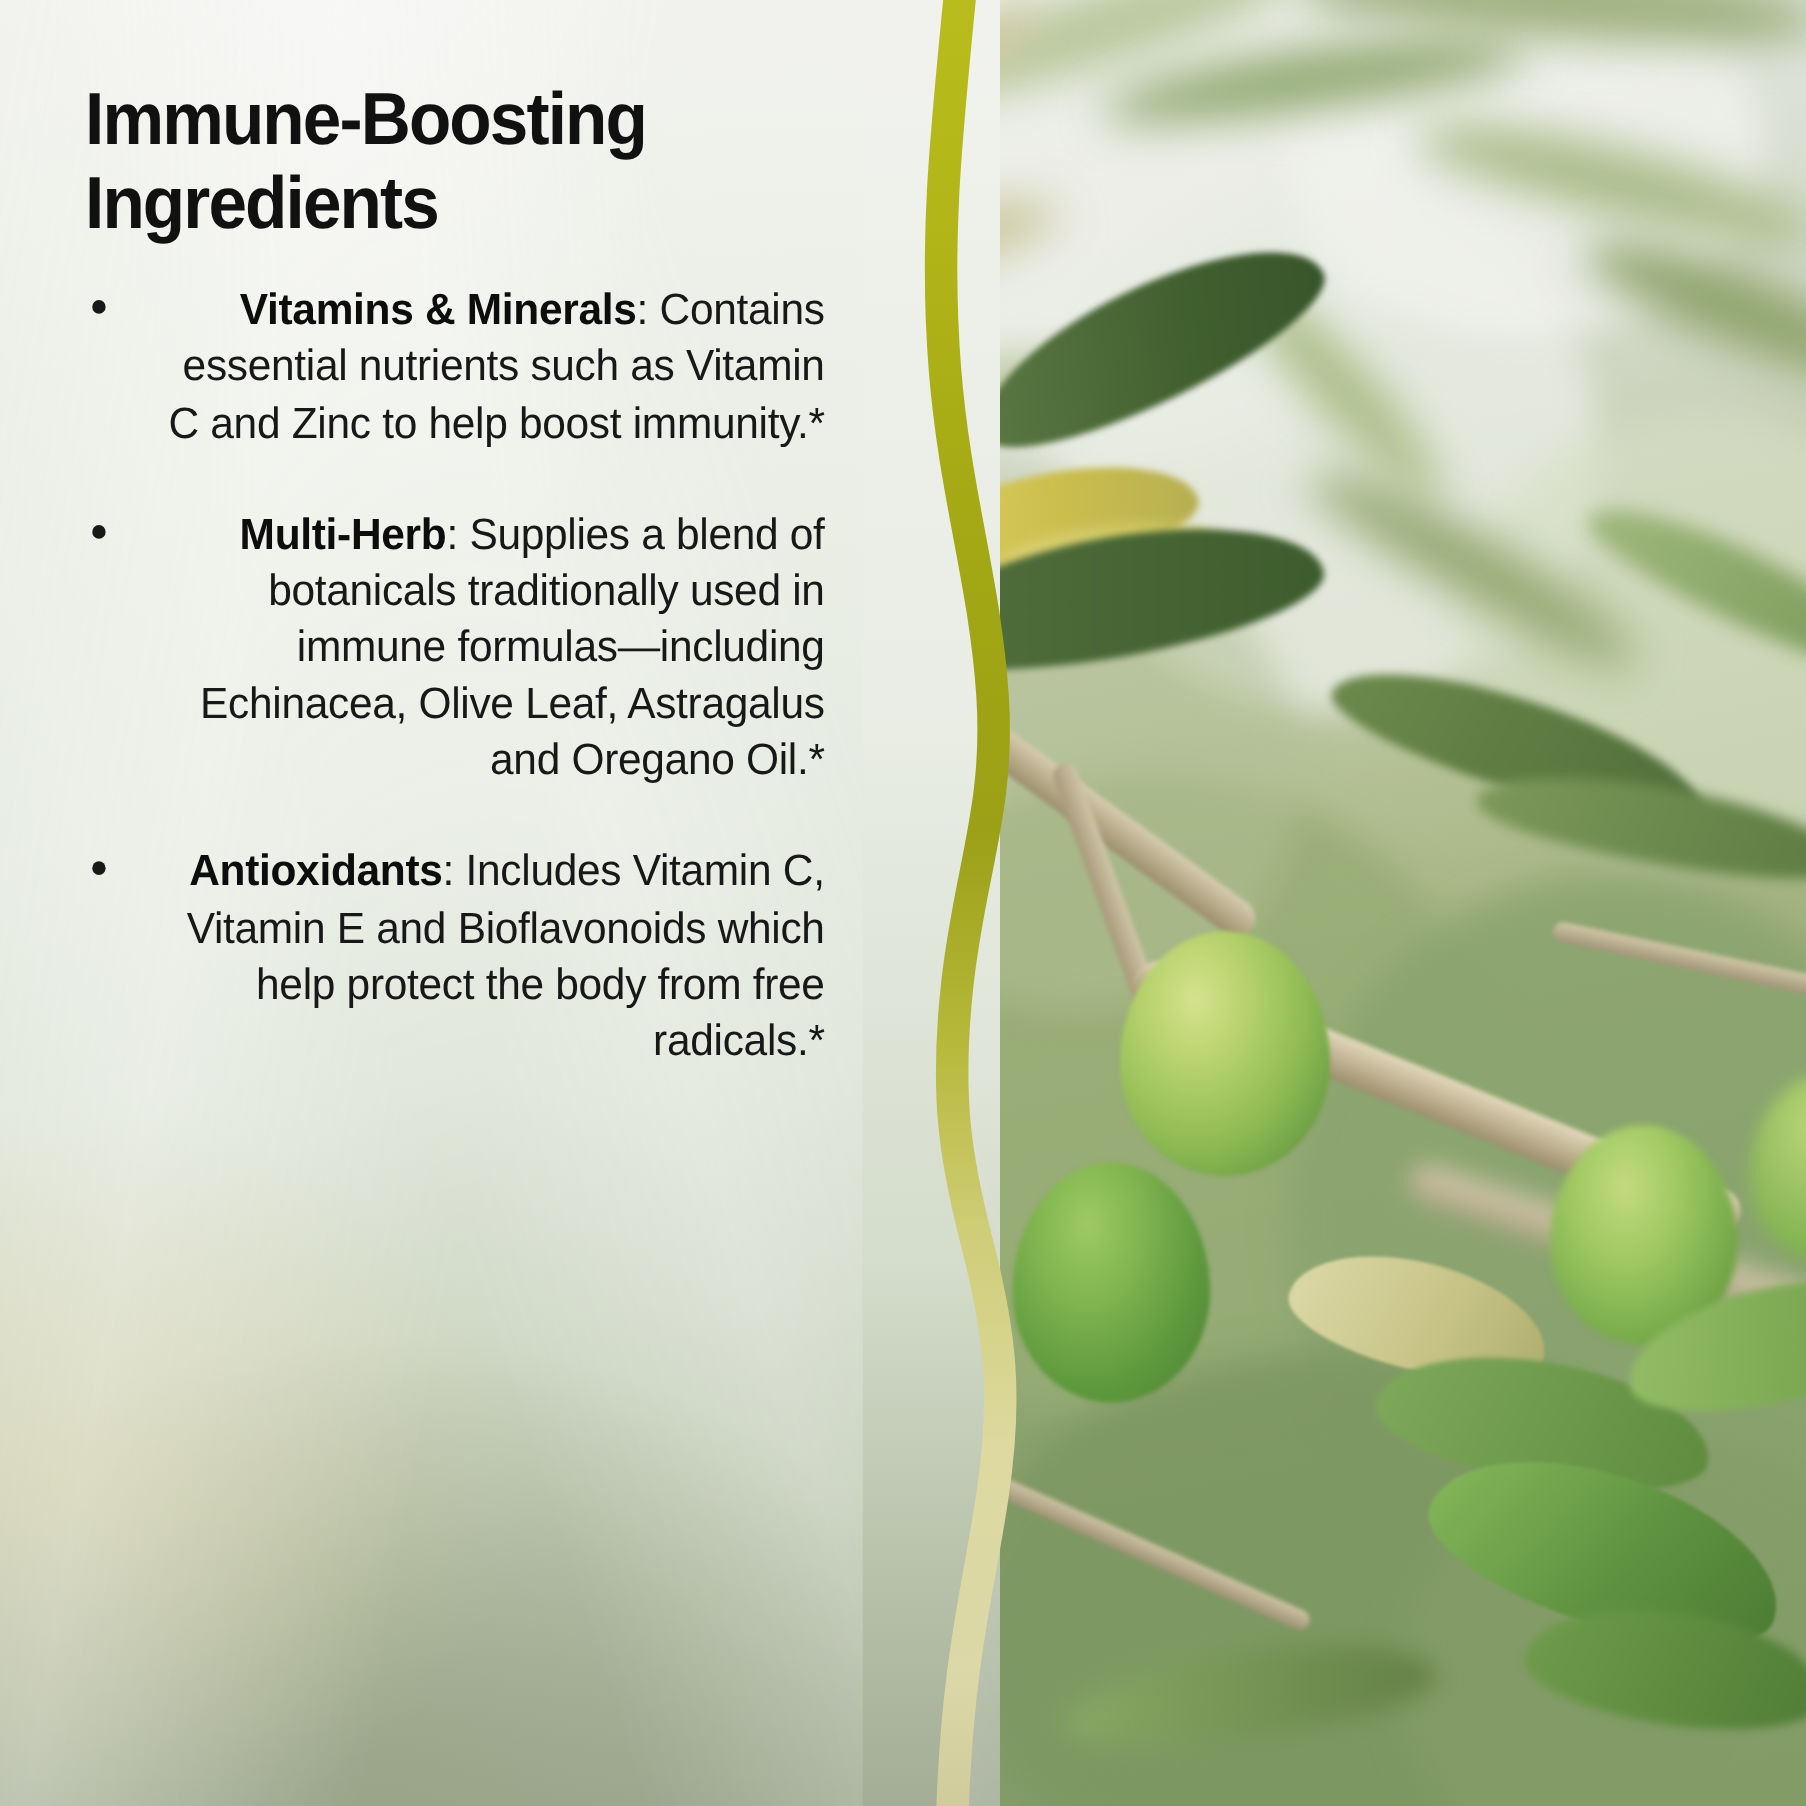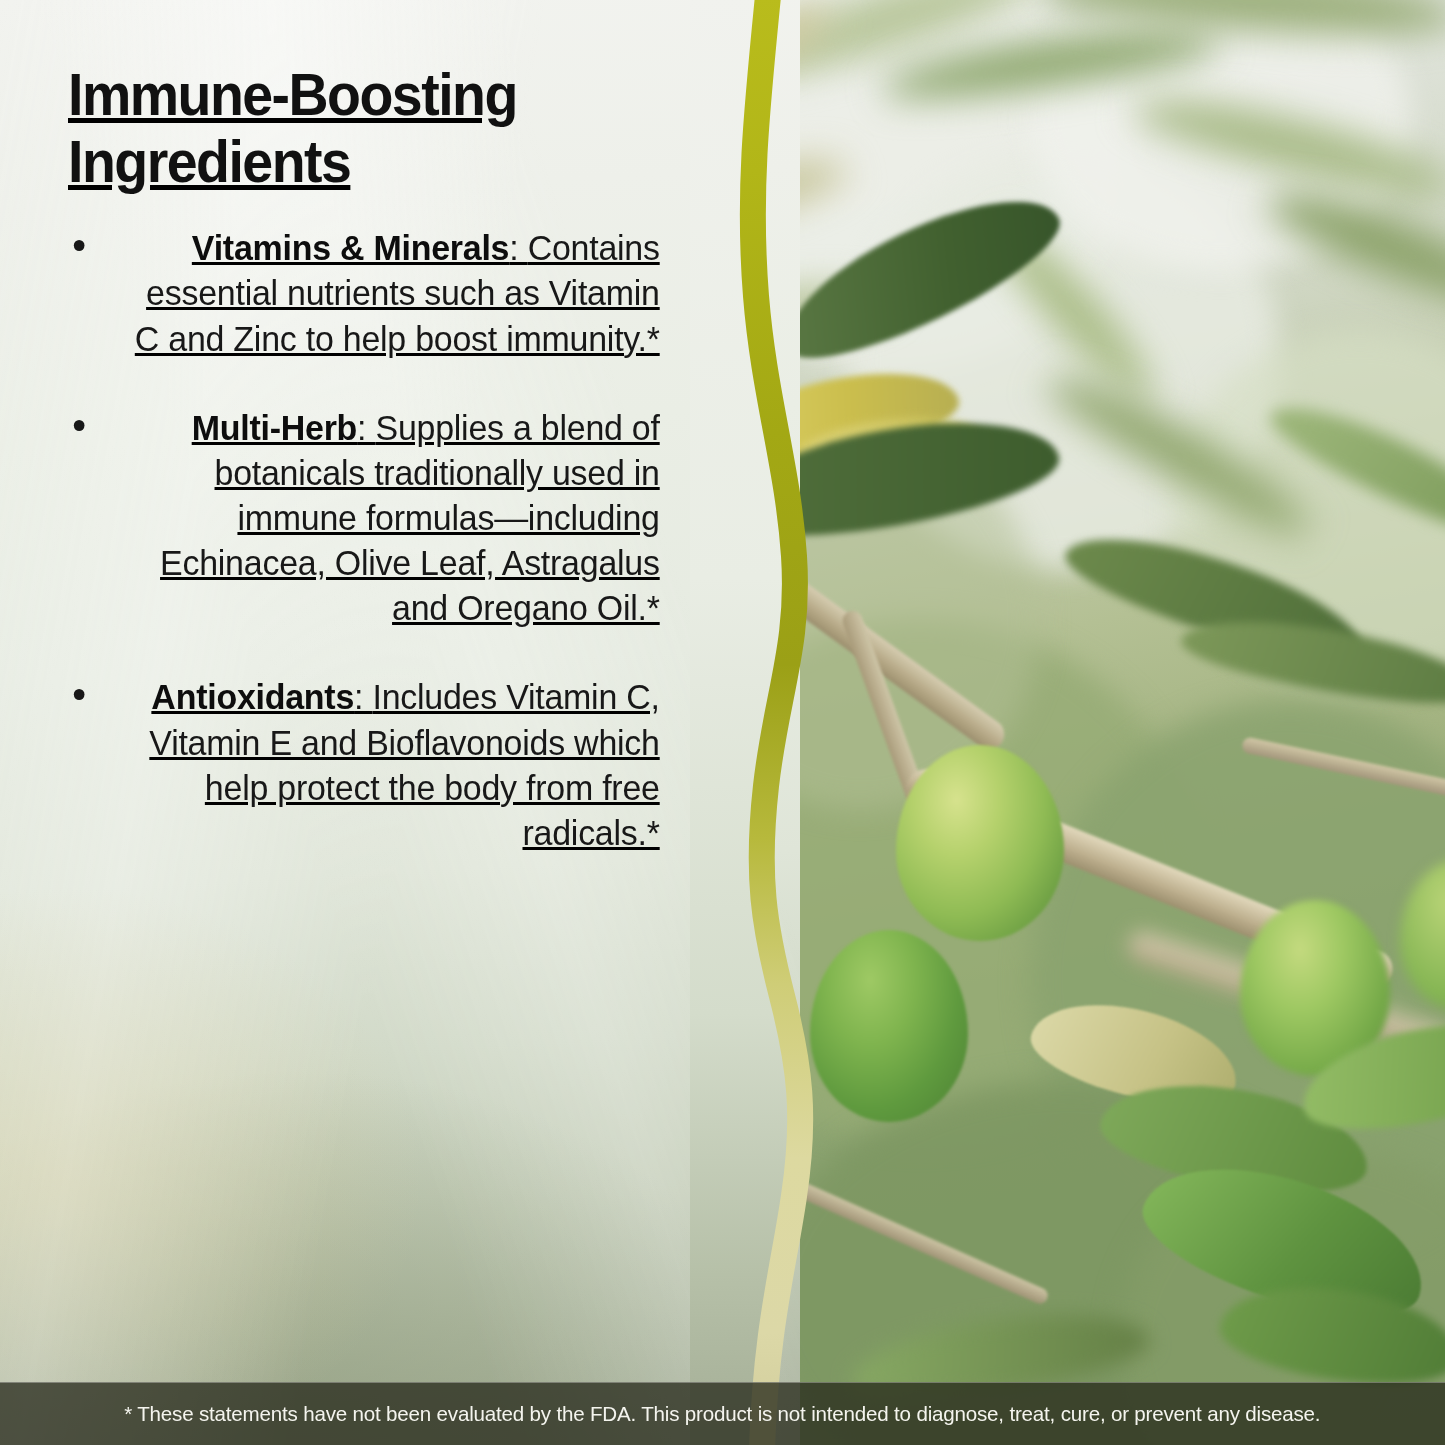--- a/index.html
+++ b/index.html
@@ -108,21 +108,20 @@
     height: 1453px;
     pointer-events: none;
   }
 
   
   .content {
     position: absolute;
     left: 68px;
     top: 62px;
     width: 610px;
-    text-decoration: underline;
   }
   .title {
     font-family: "Liberation Sans", "DejaVu Sans", sans-serif;
     font-weight: bold;
     font-size: 59px;
     line-height: 1.13;
     letter-spacing: -1.6px;
     color: #111111;
     margin: 0 0 30px 0;
     transform: scaleX(0.94);
@@ -312,17 +311,14 @@
         <span class="dot"></span><span class="lead">Multi-Herb</span><span>: </span><span>Supplies a blend of botanicals traditionally used in immune formulas—including Echinacea, Olive Leaf, Astragalus and Oregano Oil.*</span>
       </li>
 
       <li class="bullet">
         <span class="dot"></span><span class="lead">Antioxidants</span><span>: </span><span>Includes Vitamin C, Vitamin E and Bioflavonoids which help protect the body from free radicals.*</span>
       </li>
 
     </ul>
   </div>
 
-  <div class="footer">
-    <span class="footer-text">* These statements have not been evaluated by the FDA. This product is not intended to diagnose, treat, cure, or prevent any disease.</span>
-  </div>
 
 </div>
 
 </body></html>

